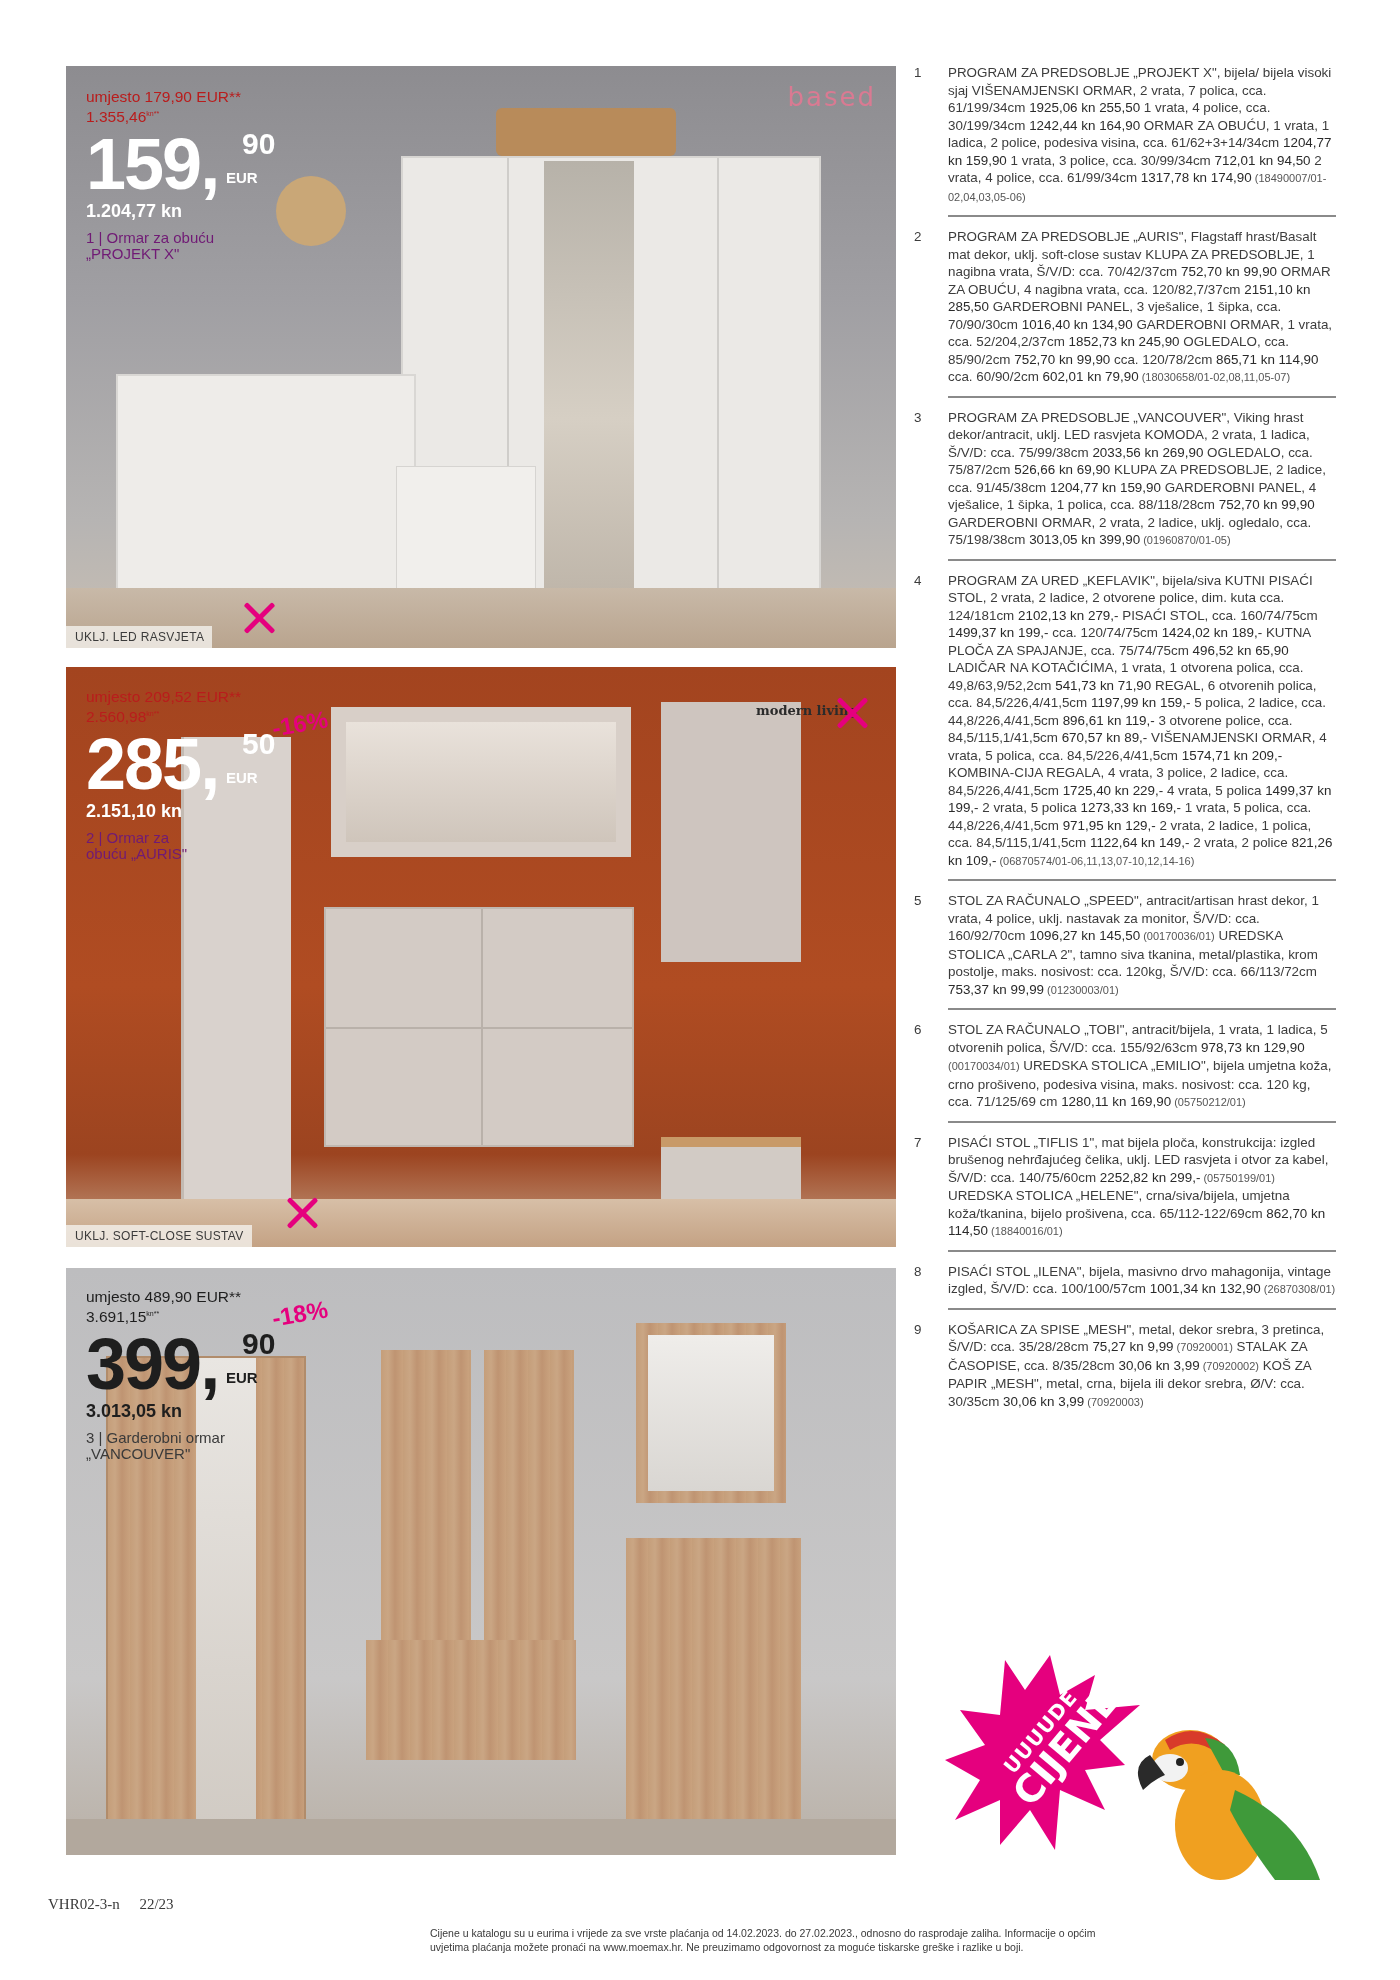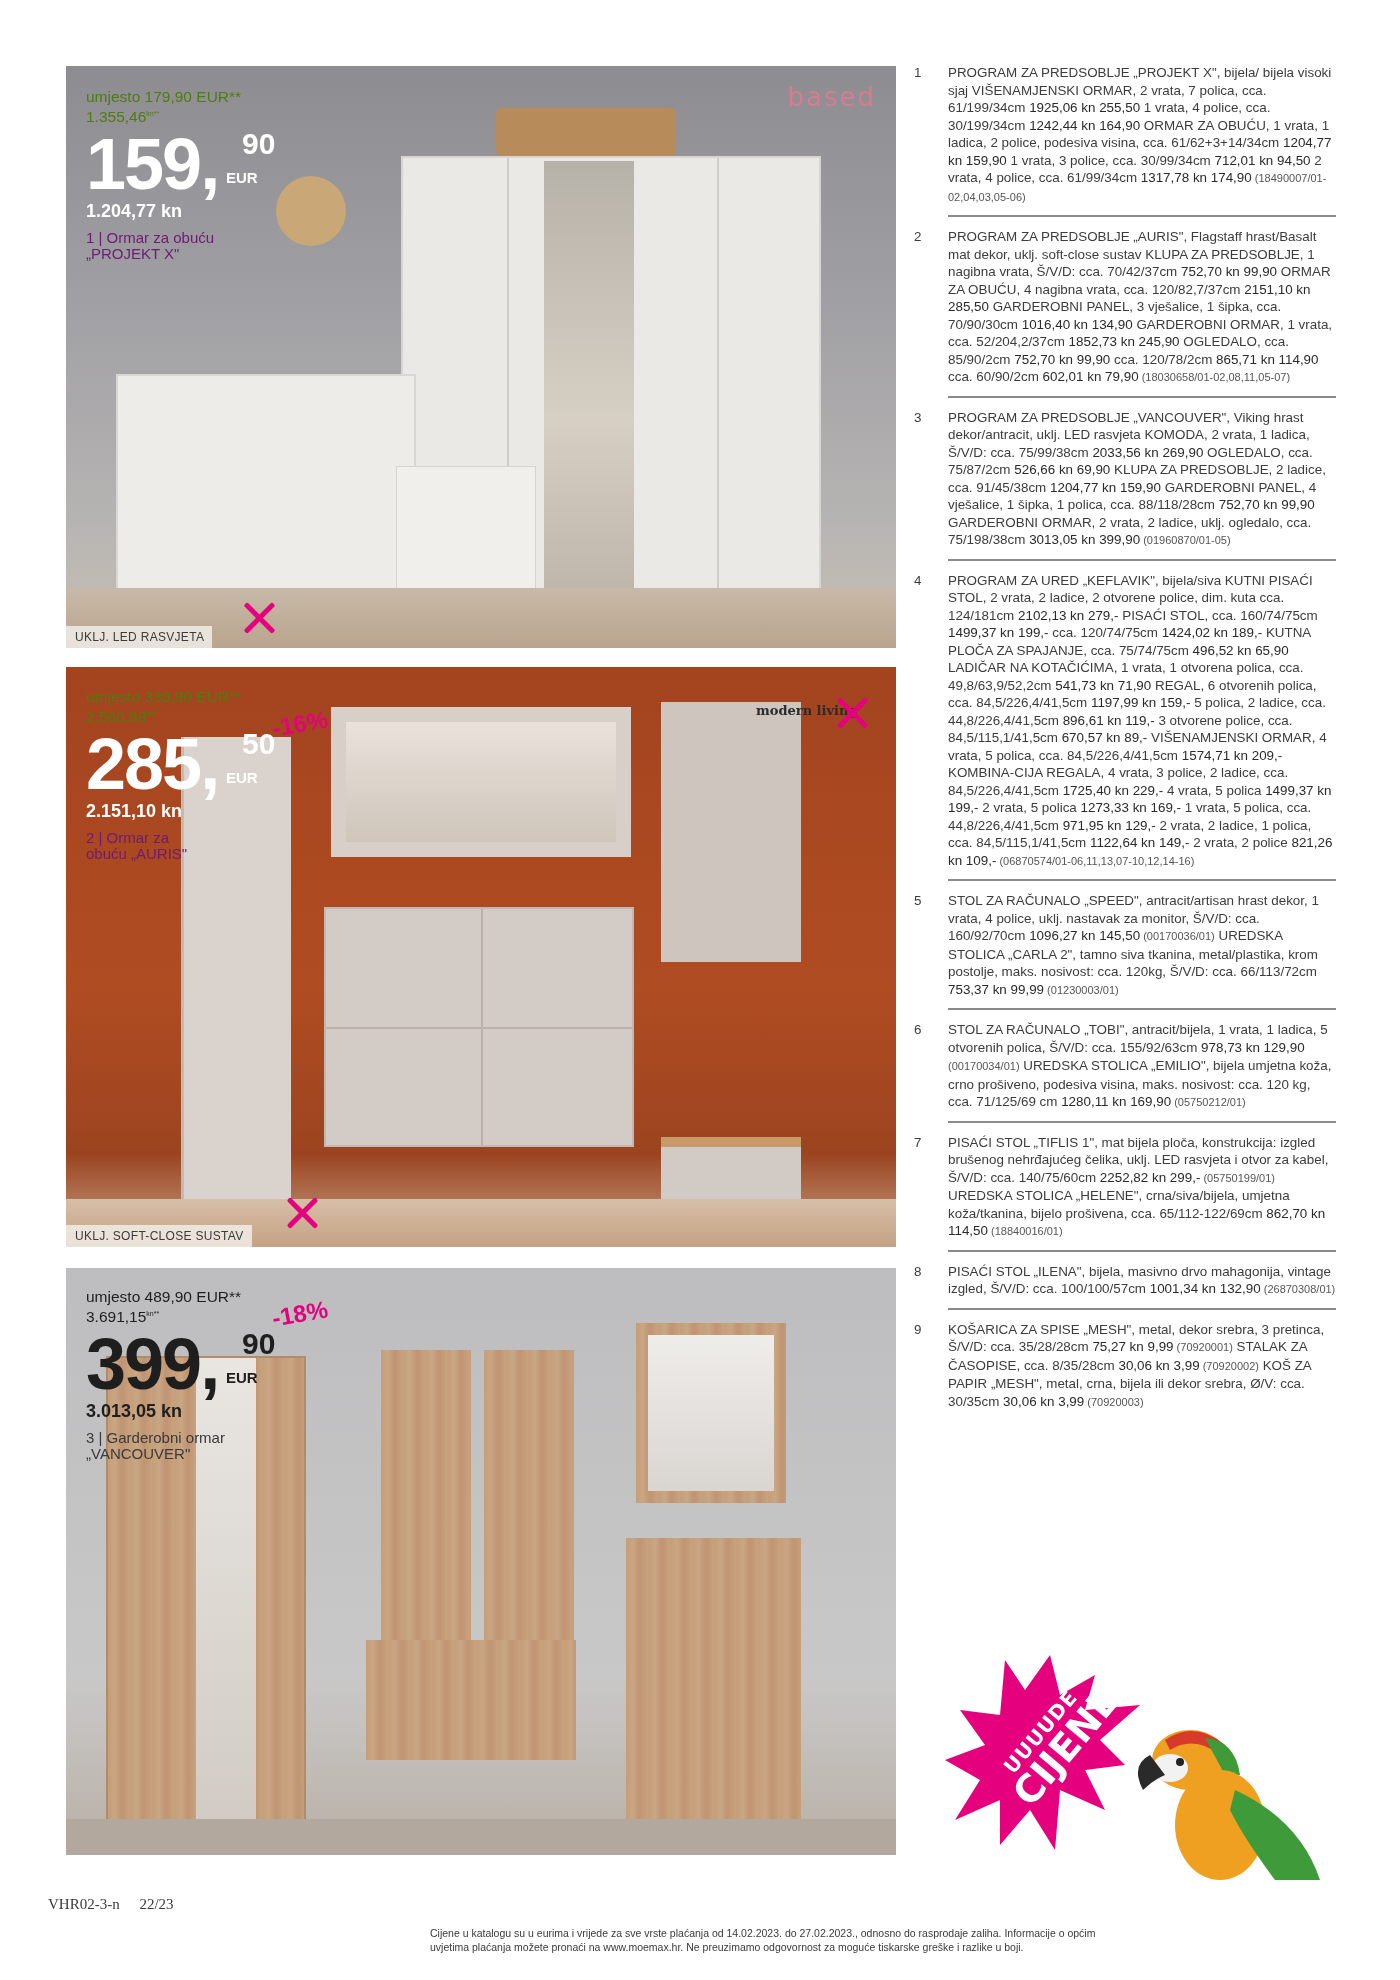--- a/index.html
+++ b/index.html
@@ -39,21 +39,21 @@
   .p3-panel1 { position: absolute; left: 315px; top: 82px; width: 90px; height: 295px; }
   .p3-panel2 { position: absolute; left: 418px; top: 82px; width: 90px; height: 295px; }
   .p3-bench { position: absolute; left: 300px; top: 372px; width: 210px; height: 120px; }
   .p3-mirror-frame { position: absolute; left: 570px; top: 55px; width: 150px; height: 180px; }
   .p3-mirror { position: absolute; left: 582px; top: 67px; width: 126px; height: 156px; background: linear-gradient(180deg,#efedea,#d9d6d2); }
   .p3-komoda { position: absolute; left: 560px; top: 270px; width: 175px; height: 290px; }
   .p3-floor { position: absolute; left: 0; right: 0; bottom: 0; height: 36px; background: #b2a89d; }
 
   
   .price { position: absolute; left: 86px; z-index: 2; }
-  .price .was { font-size: 15.5px; line-height: 17px; color: #4d7c0f; font-family: "Liberation Sans", sans-serif; }
+  .price .was { font-size: 15.5px; line-height: 17px; color: #b91c1c; font-family: "Liberation Sans", sans-serif; }
   .price .was sup { font-size: 7px; }
   .price .bigrow { position: relative; height: 70px; margin-top: 4px; }
   .price .big { font-family: Liberation Sans, sans-serif; font-weight: 700; font-size: 72px; line-height: 70px; letter-spacing: -2px; color: #fff; }
   .price .cents { position: absolute; top: 0px; font-family: "Liberation Sans", sans-serif; font-weight: 700; font-size: 30px; line-height: 30px; color: #fff; margin-left: 20px; }
   .price .eur { position: absolute; top: 40px; font-family: "Liberation Sans", sans-serif; font-weight: 700; font-size: 15px; color: #fff; }
   .price .kn { font-family: "Liberation Sans", sans-serif; font-weight: 700; font-size: 18px; color: #fff; margin-top: 2px; }
   .price .caption { font-family: "Liberation Sans", sans-serif; font-size: 15px; line-height: 16px; color: #701a75; margin-top: 8px; width: 170px; }
   .price.dark .was, .price.dark .big, .price.dark .cents, .price.dark .eur, .price.dark .kn { color: #1e1e1e; }
   .price.dark .caption { color: #3a3a3a; }
 
@@ -132,21 +132,21 @@
   <div class="p2-panel"></div>
   <div class="p2-bench"></div>
   <div class="p2-floor"></div>
   <div class="brand-modern">modern living</div>
   <div class="x-mark" style="left:770px; top:30px;"></div>
   <div class="photo-label">UKLJ. SOFT-CLOSE SUSTAV</div>
   <div class="x-mark" style="left:220px; top:530px;"></div>
 </div>
 <div class="discount" style="left:272px; top:710px;">-16%</div>
 <div class="price" style="top:688px;">
-  <div class="was"><span>umjesto 339,90 EUR**</span></div>
+  <div class="was"><span>umjesto 209,52 EUR**</span></div>
   <div class="was"><span>2.560,98</span><sup>kn**</sup></div>
   <div class="bigrow">
     <span class="big">285,</span>
     <span class="cents" style="left:136px">50</span>
     <span class="eur" style="left:140px">EUR</span>
   </div>
   <div class="kn">2.151,10 kn</div>
   <div class="caption">
     <div>2 | Ormar za</div>
     <div>obuću „AURIS"</div>

